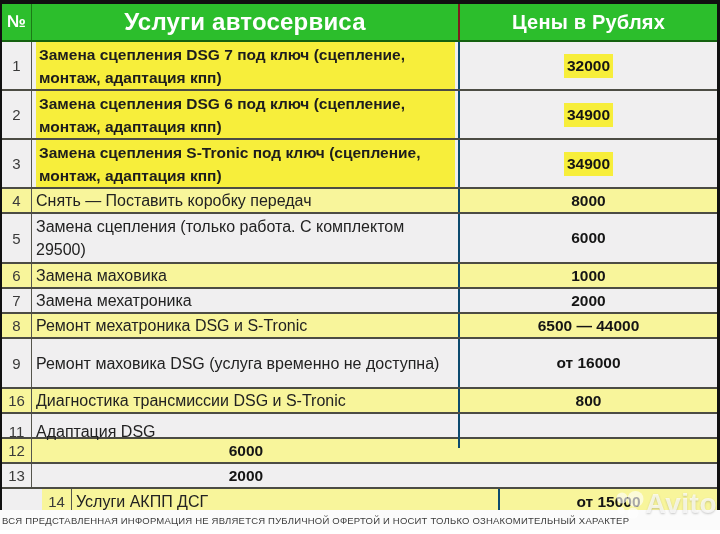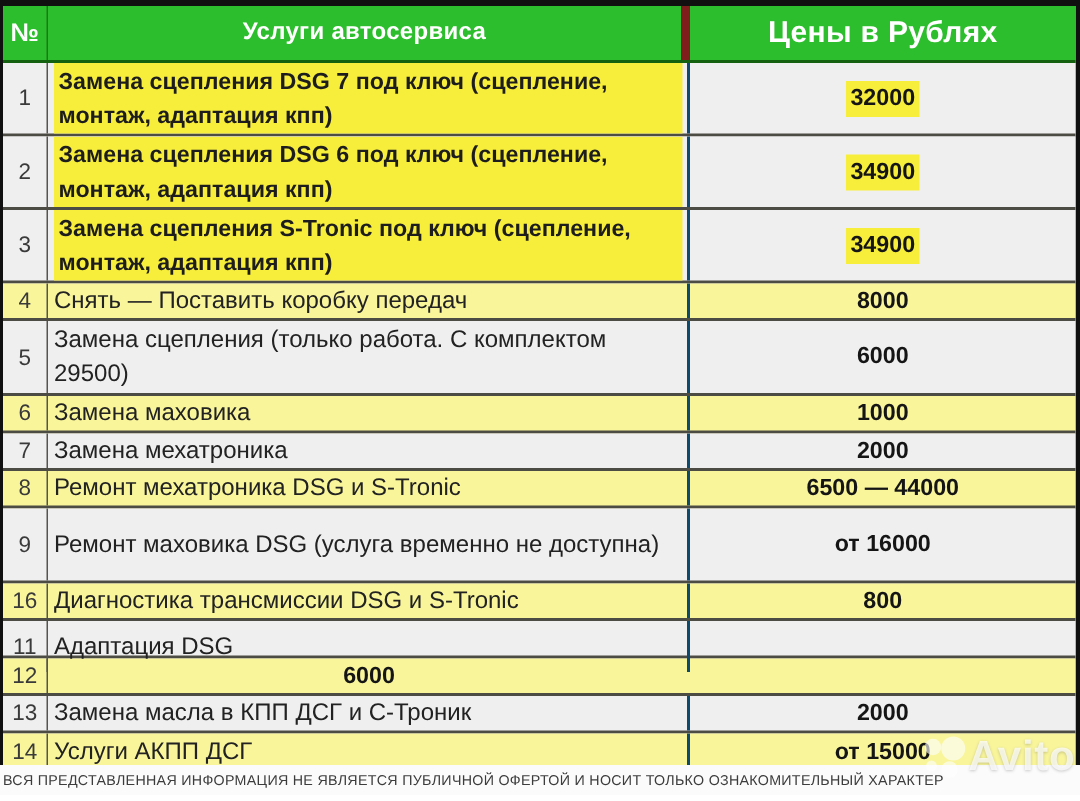--- a/index.html
+++ b/index.html
@@ -18,29 +18,29 @@
   .hrow{
     display:grid;grid-template-columns:30px 428px 1fr;
     height:36px;background:#2cbe2c;
     border-bottom:2px solid #14610f;
   }
   .hcell{
     display:flex;align-items:center;justify-content:center;
     color:#ffffff;font-weight:bold;
   }
   .hnum{font-size:17px;border-right:1px solid #1b7a16;}
-  .hsvc{font-size:16px;border-right:6px solid #7f1d1d;letter-spacing:.2px;}
+  .hsvc{font-size:24px;border-right:2px solid #7f1d1d;letter-spacing:.2px;}
   .hprice{font-size:20px;letter-spacing:.2px;}
 
   .r{
     display:grid;grid-template-columns:30px 428px 1fr;
     border-bottom:2px solid #4c4c44;
     box-sizing:border-box;
   }
-  .r:last-of-type{border-bottom:none;}
+  .r:last-of-type{border-bottom:none;margin-left:40px;}
   .h25{height:25px;}
   .h49{height:49px;}
   .h50{height:50px;}
   .white{background:#f0eff0;}
   .yellow{background:#f8f59b;}
 
   .cell{display:flex;align-items:center;box-sizing:border-box;overflow:hidden;}
   .num{
     justify-content:center;font-size:15px;color:#3a3a3a;
     border-right:1px solid #55554d;
@@ -207,23 +207,20 @@
 
     <div class="r h25 yellow">
       <div class="cell num">12</div>
       <div class="cell price">
           <span>6000</span>
         </div>
     </div>
 
     <div class="r h25 white">
       <div class="cell num">13</div>
-      <div class="cell svc">
-          <span>Замена масла в КПП ДСГ и С-Троник</span>
-        </div>
       <div class="cell price">
           <span>2000</span>
         </div>
     </div>
 
     <div class="r h25 yellow">
       <div class="cell num">14</div>
       <div class="cell svc">
           <span>Услуги АКПП ДСГ</span>
         </div>

